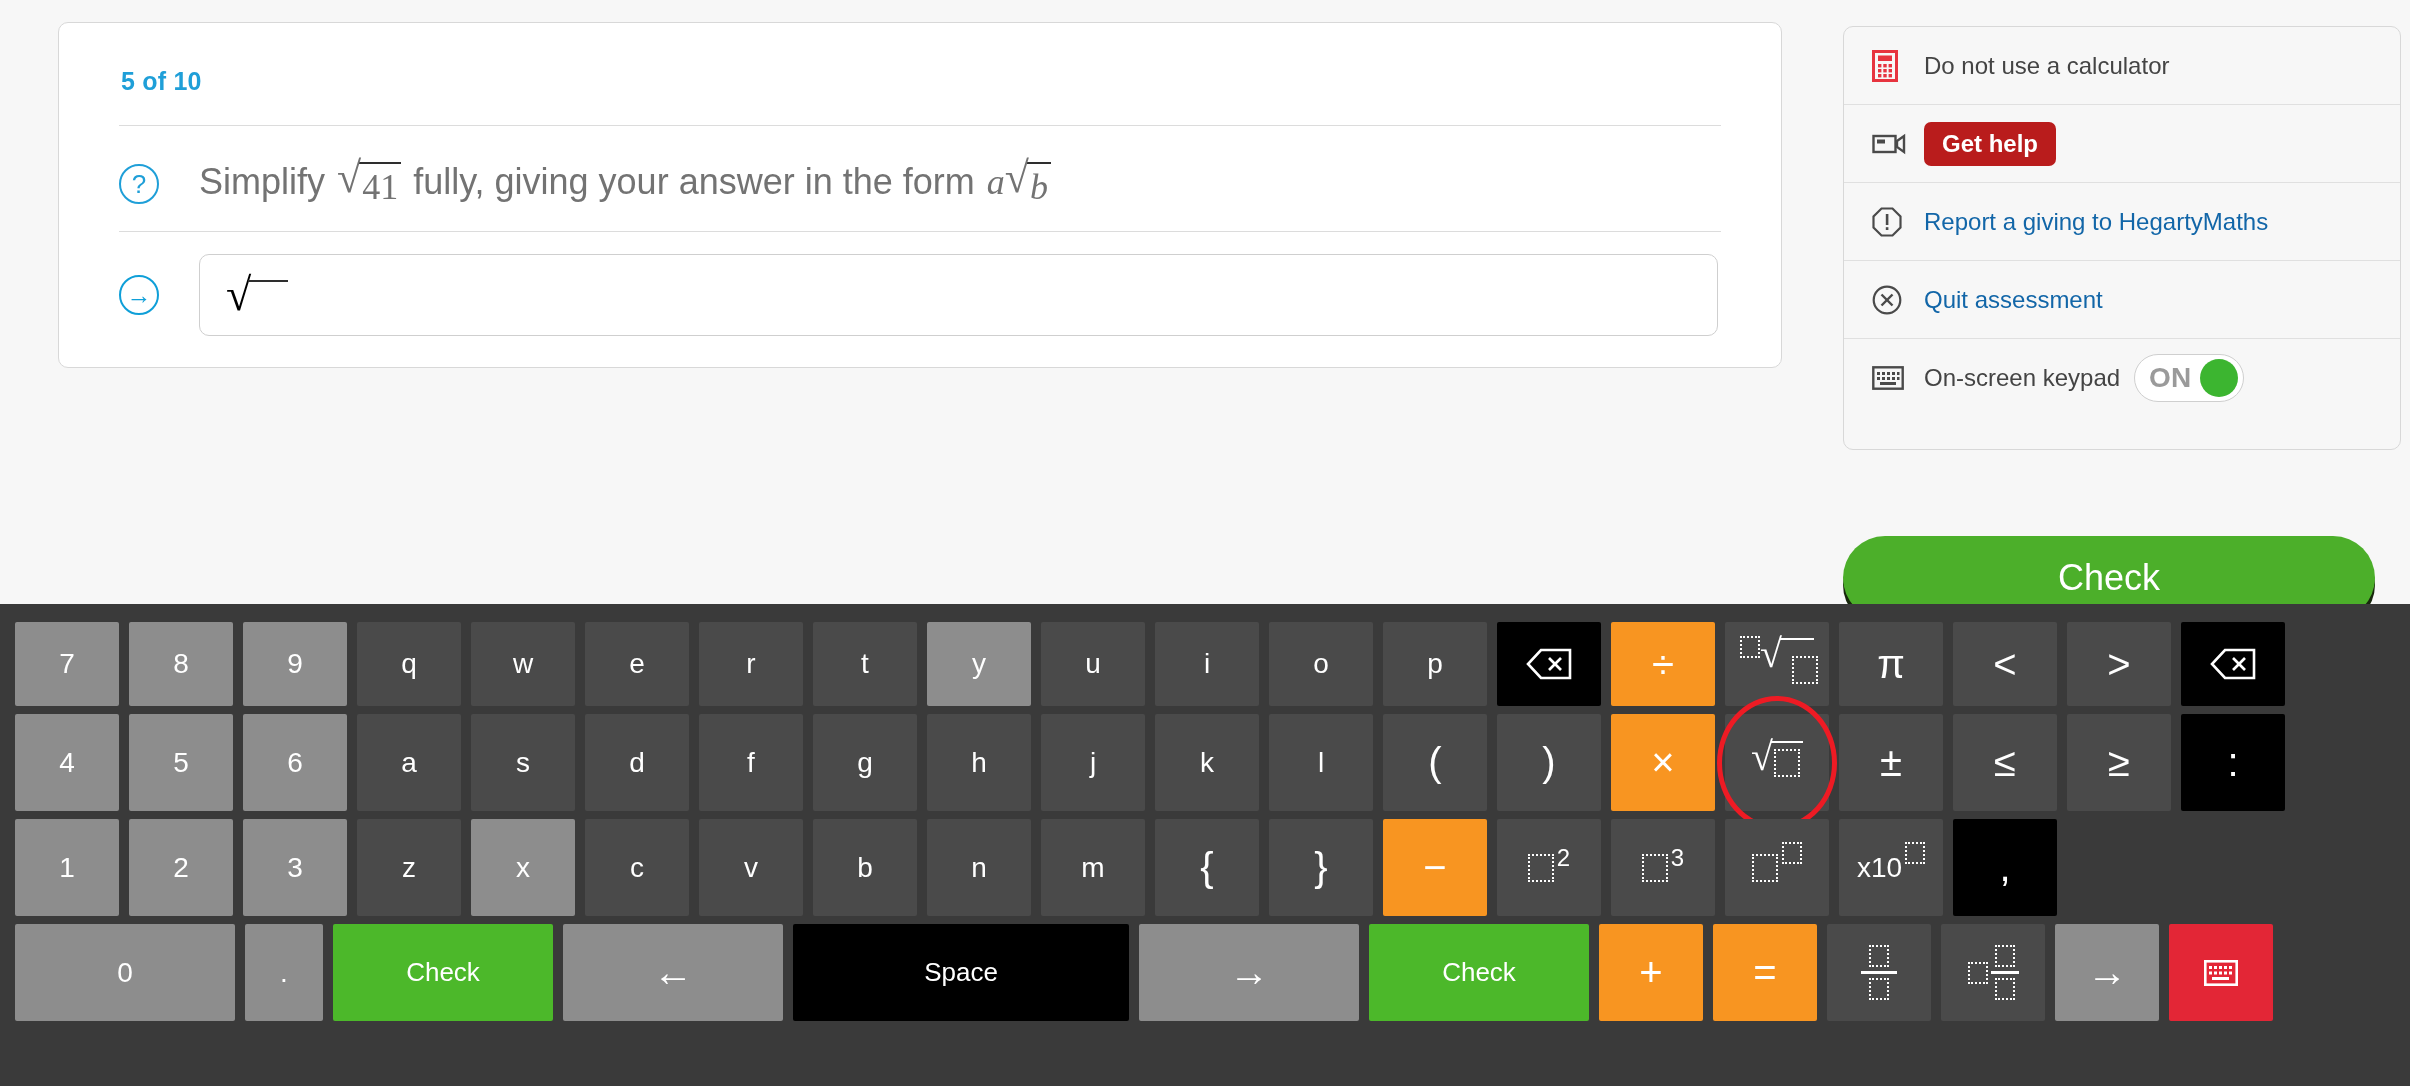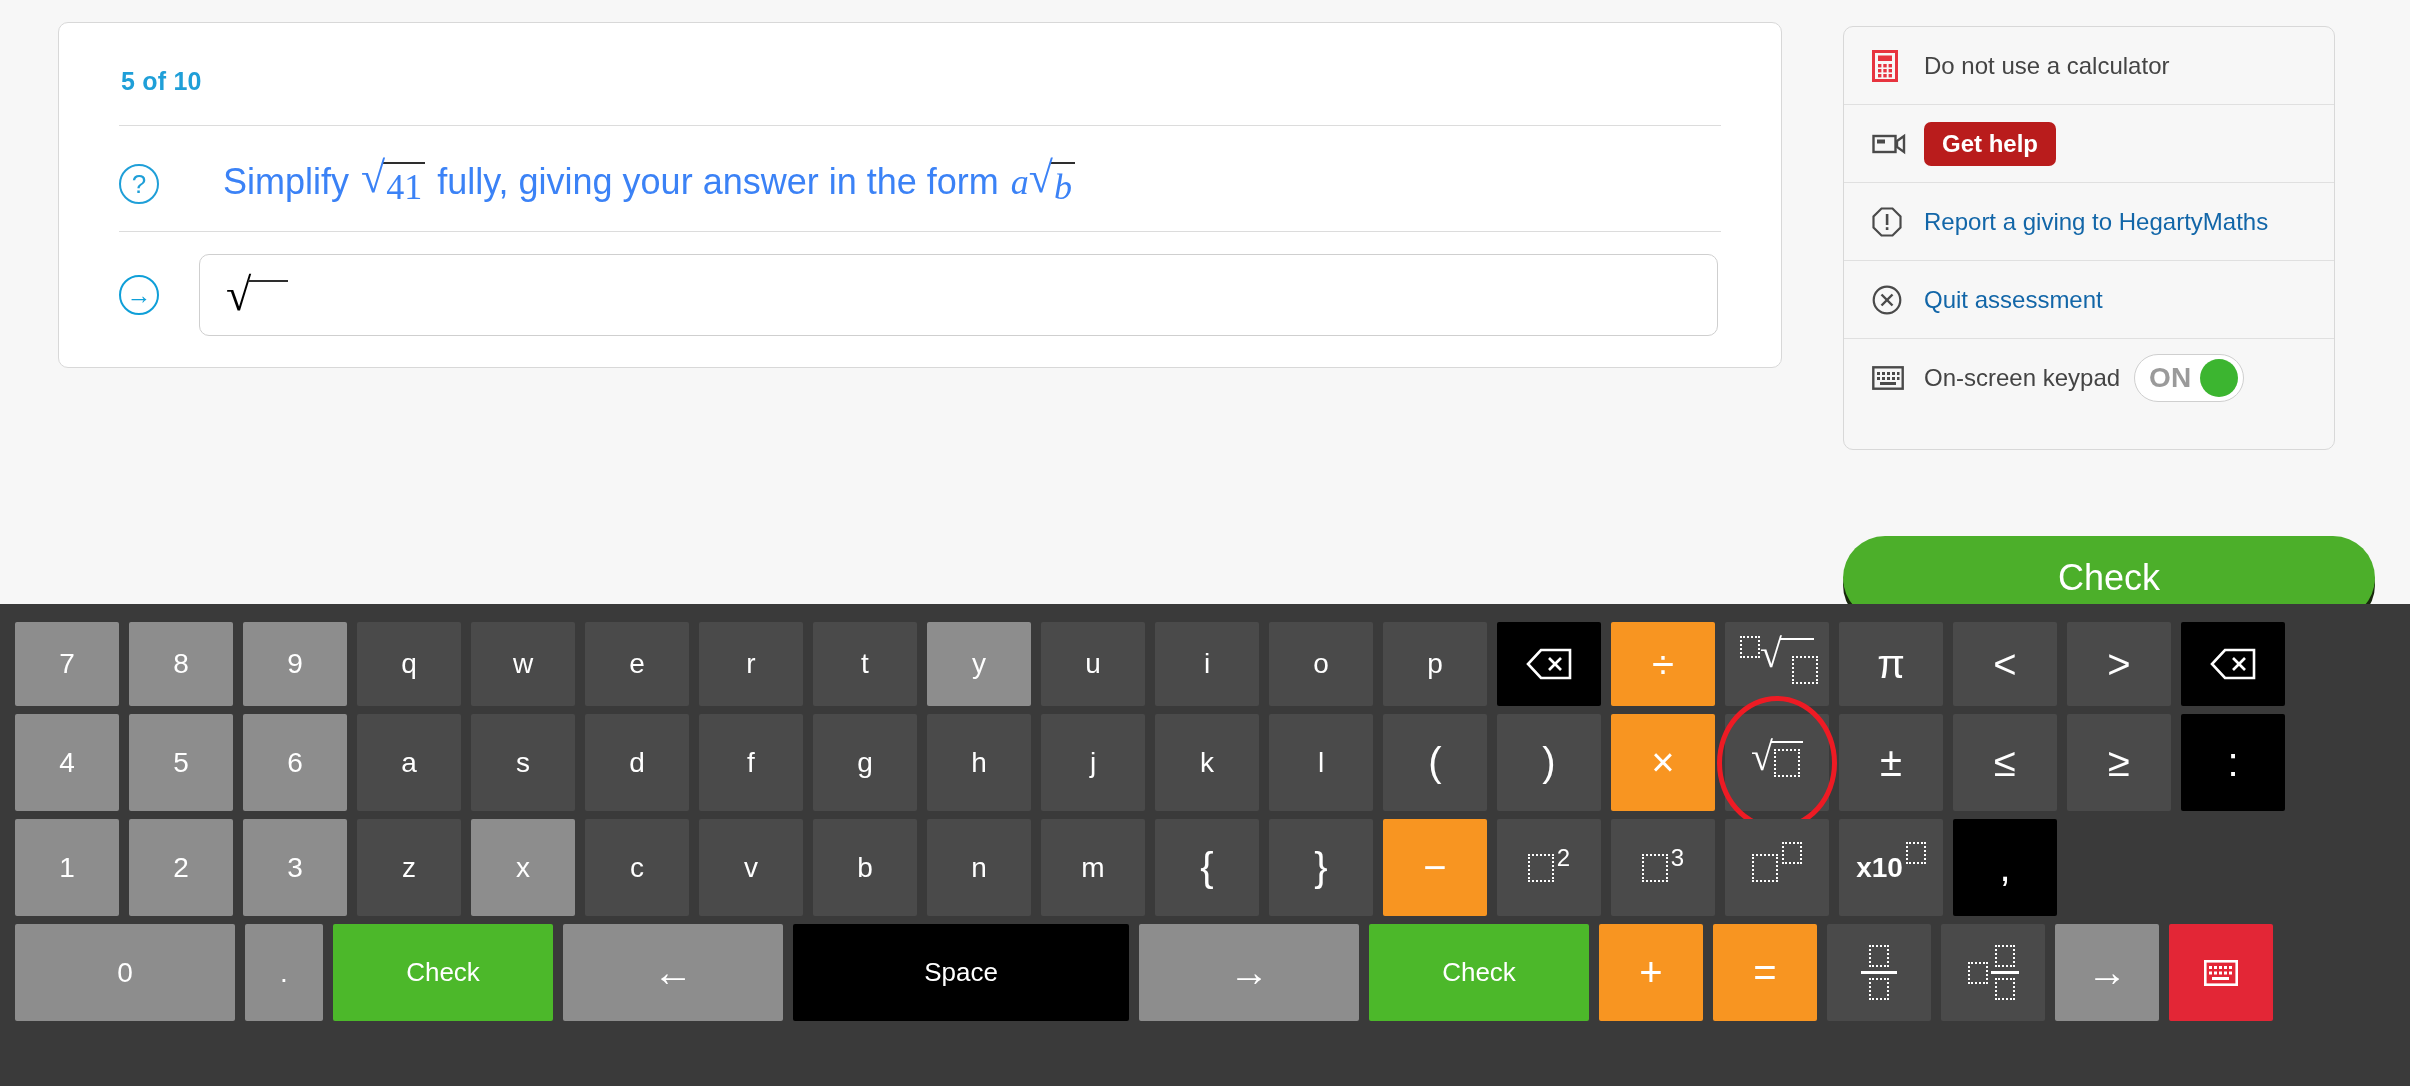--- a/index.html
+++ b/index.html
@@ -42,22 +42,22 @@
     display: flex; align-items: center;
   }
   .icon-circle {
     width: 40px; height: 40px; border-radius: 50%;
     border: 2.6px solid #1f9fd8;
     display: flex; align-items: center; justify-content: center;
     color: #1f9fd8; font-size: 26px; line-height: 1;
     flex: 0 0 auto;
   }
   .qtext {
-    margin-left: 64px;
-    font-size: 36px; color: #3b82f6;
+    margin-left: 40px;
+    font-size: 36px; color: #737373;
     display: flex; align-items: baseline; white-space: nowrap; text-align: center;
   }
   .qtext .pre { }
   .qtext .post { }
 
   
   .rad { display: inline-flex; align-items: flex-start; position: relative;
          font-family: "Liberation Serif", serif; }
   .rad .sign { font-size: 44px; line-height: 0.82; position: relative; top: -2px; }
   .rad .bar {
@@ -89,21 +89,21 @@
   }
   .empty-rad { display: inline-flex; align-items: flex-start;
                font-family: "Liberation Serif", serif; }
   .empty-rad .sign { font-size: 46px; line-height: 0.8; }
   .empty-rad .bar { border-top: 2.6px solid #2e2e2e; width: 40px; height: 24px;
                     margin-left: -3px; margin-top: 3px; }
 
   
   .sidepanel {
     position: absolute; left: 1843px; top: 26px;
-    width: 492px; height: 424px;
+    width: 558px; height: 424px;
     background: #f7f7f7;
     border: 1px solid #d8d8d8; border-radius: 10px;
     overflow: hidden;
   }
   .srow {
     display: flex; align-items: center;
     height: 78px; padding-left: 28px;
     border-bottom: 1px solid #e0e0e0;
   }
   .srow:last-child { border-bottom: none; }
@@ -508,21 +508,21 @@
           </span>
         </div>
         <div class="key k-dark" style="width: 104px;">
           <span class="boxglyph">
             <span class="dbox"></span>
             <span class="dbox sm" style="margin-left:4px;position:relative;top:-12px;"></span>
           </span>
         </div>
         <div class="key k-dark" style="width: 104px;">
           <span class="boxglyph">
-            <span style="font-size:28px;font-weight:bold;">x10</span>
+            <span style="font-size:28px;font-weight:normal;">x10</span>
             <span class="dbox sm" style="margin-left:3px;position:relative;top:-10px;"></span>
           </span>
         </div>
         <div class="key k-black" style="width: 104px;">
           <span class="sym-lg">,</span>
         </div>
       </div>
       <div class="krow">
         <div class="key k-light" style="width: 220px;">
           <span>0</span>

